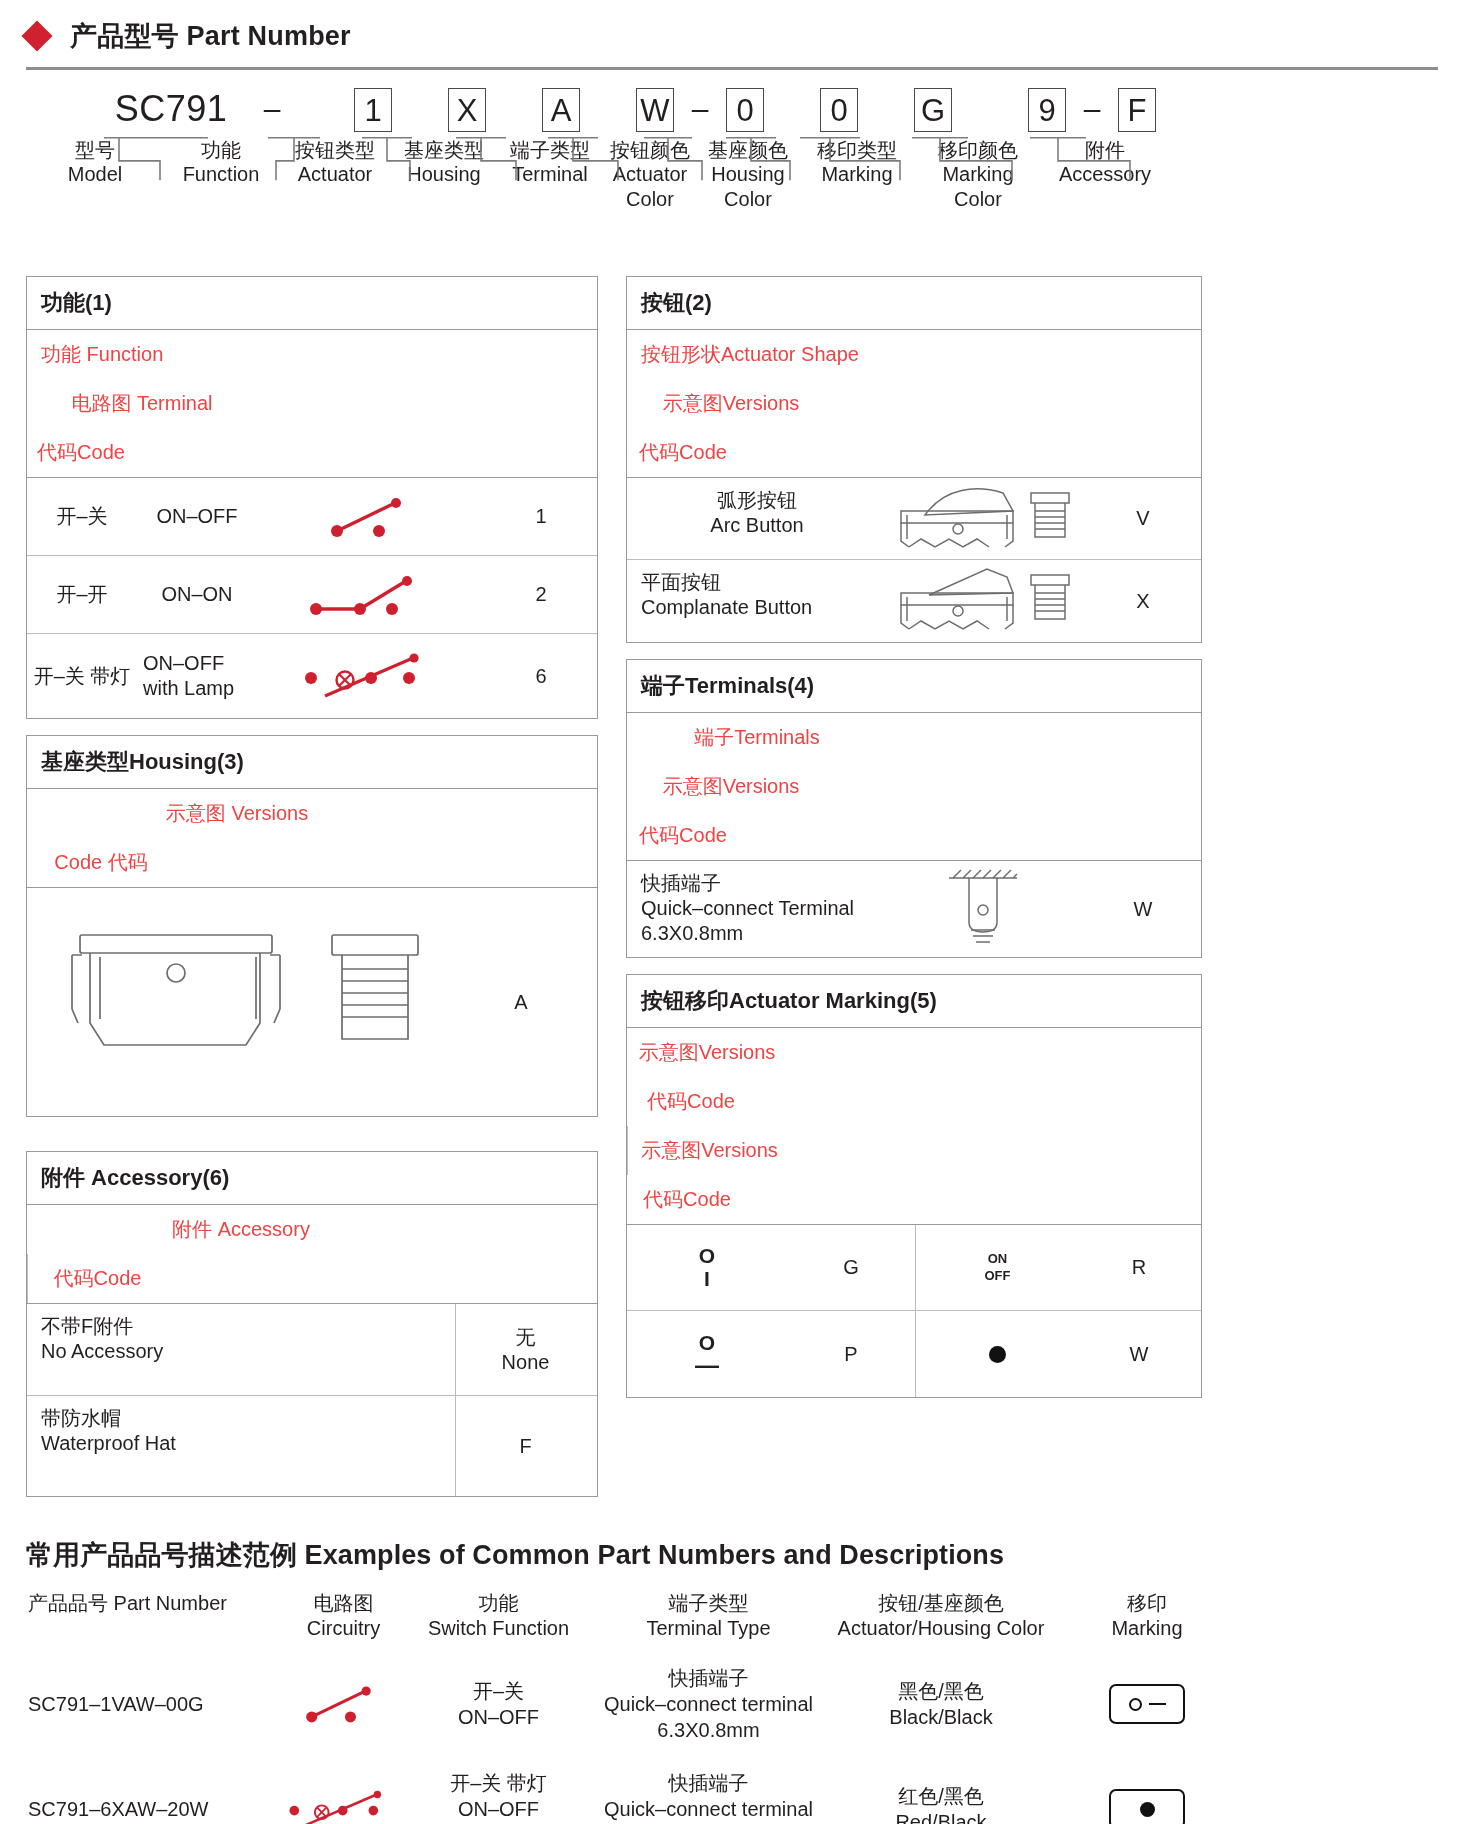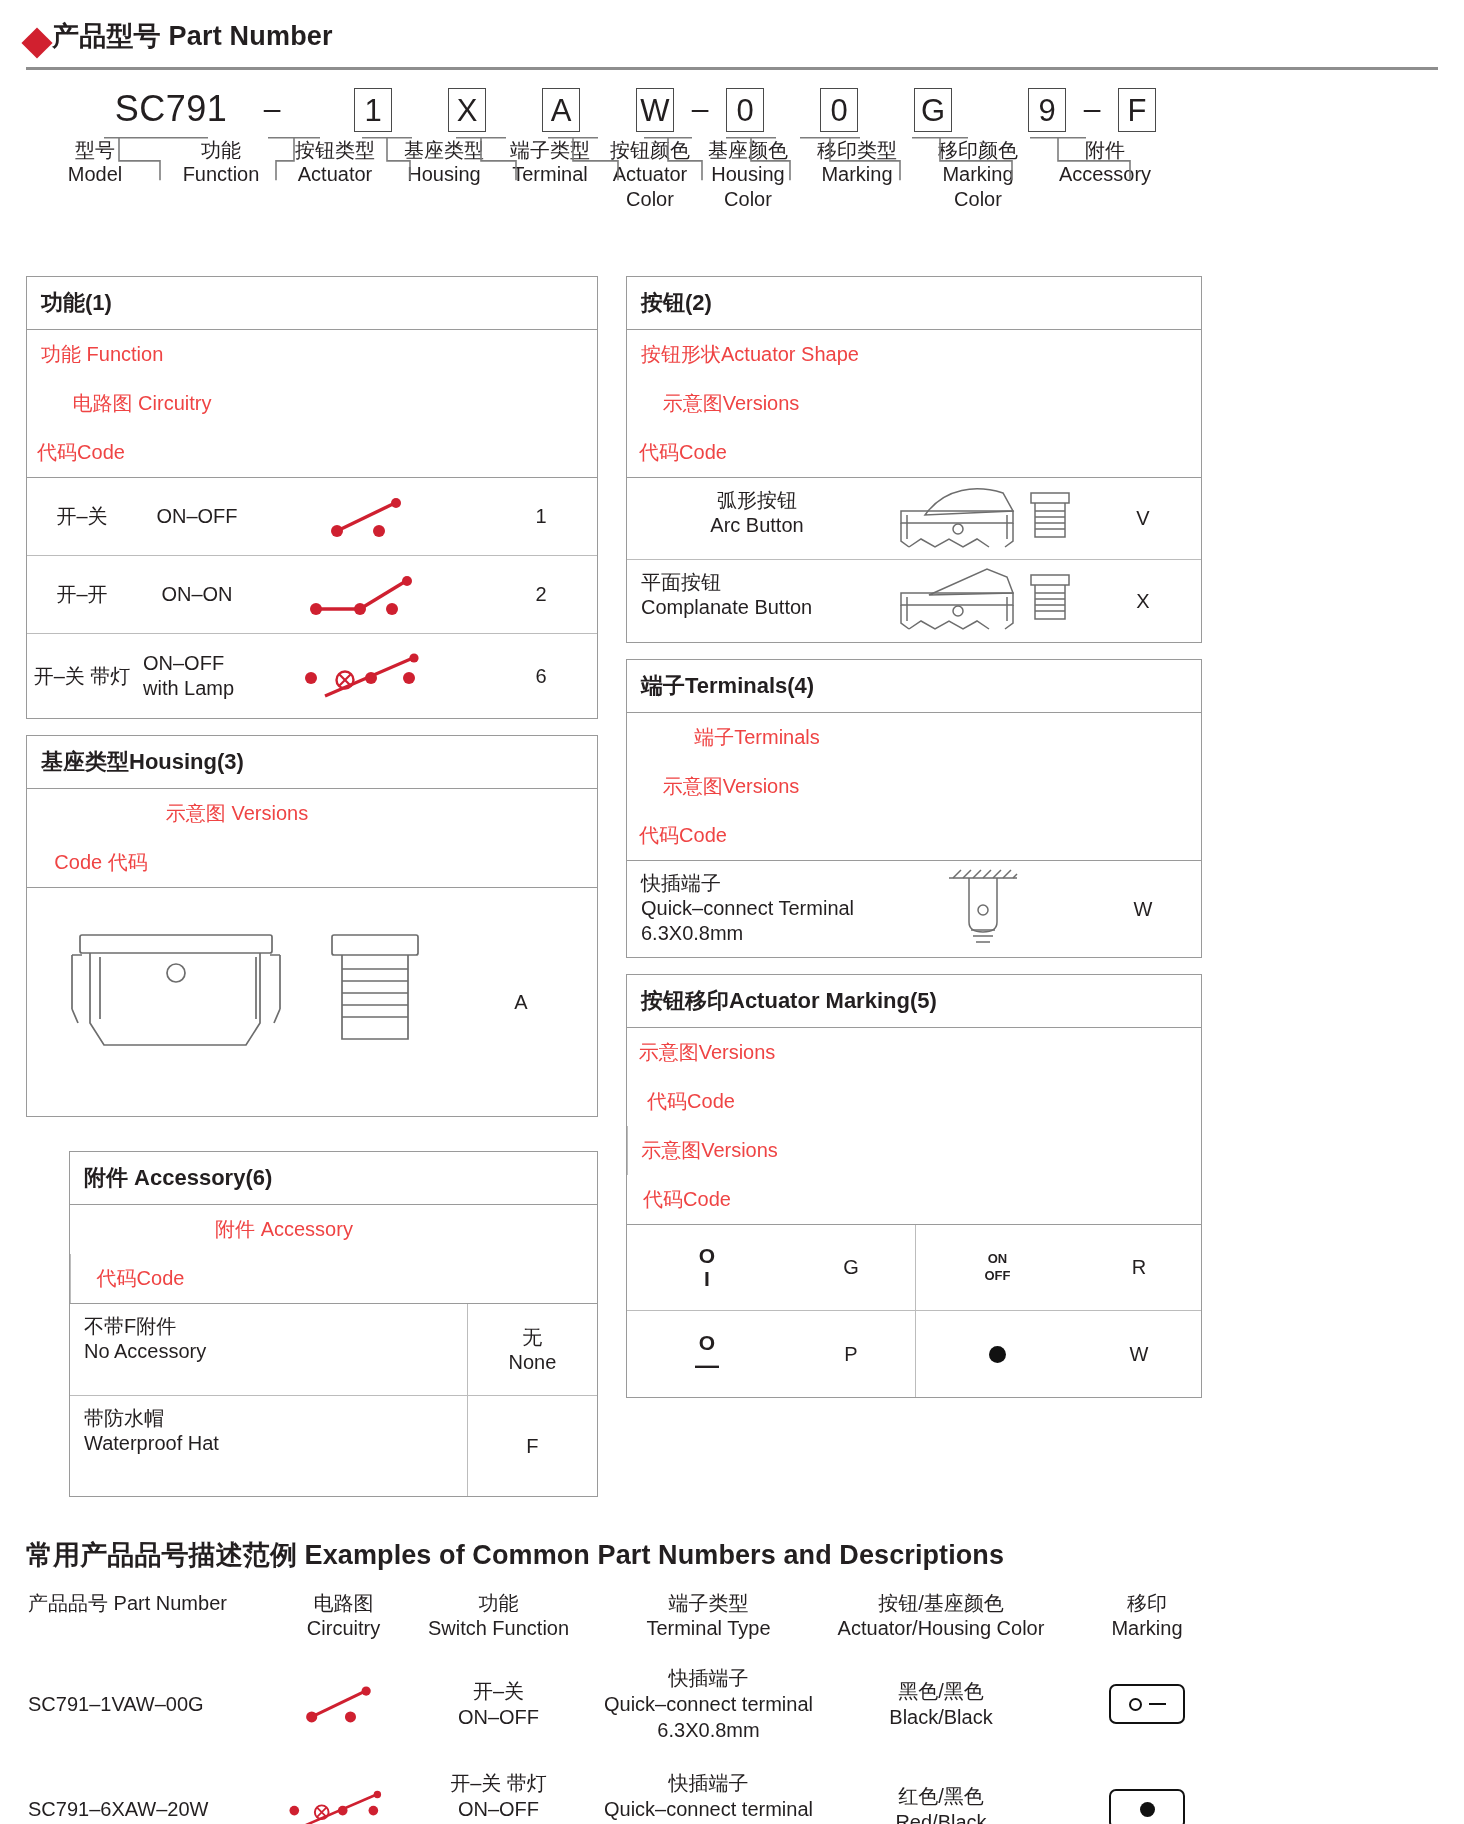--- a/index.html
+++ b/index.html
@@ -7,21 +7,21 @@
     width: 1464px; height: 1824px;
     background: #ffffff;
     font-family: "Liberation Sans", "DejaVu Sans", sans-serif;
     color: #231f20;
     position: relative;
     overflow: hidden;
   }
 
   
   .page-head { padding: 18px 26px 0 26px; }
-  .head-row { display: flex; align-items: flex-end; gap: 4px; }
+  .head-row { display: flex; align-items: center; gap: 22px; }
   .diamond {
     width: 22px; height: 22px; background: #d1202f;
     transform: rotate(45deg); flex: 0 0 auto;
   }
   .head-title { font-size: 27px; font-weight: 700; letter-spacing: .2px; }
   .head-rule { height: 3px; background: #8e8e8e; margin: 13px 0 0 0; }
 
   
   .pn-wrap { position: relative; height: 190px; margin-top: 10px; }
   .pn-tokens {
@@ -71,21 +71,21 @@
     justify-content: center; font-size: 20px; line-height: 1.25;
   }
   .cell-left { justify-content: flex-start !important; padding-left: 14px !important; }
 
   
   .cols { display: flex; gap: 28px; padding: 0 26px; margin-top: 6px; }
   .col-l { width: 572px; flex: 0 0 572px; }
   .col-r { width: 576px; flex: 0 0 576px; }
 
   .mt22 { margin-top: 16px; }
-  .mt30 { margin-top: 34px; margin-left: 43px; }
+  .mt30 { margin-top: 34px; }
 
   
   .circ { display: block; }
 
   
   .mark-oi { text-align: center; font-size: 21px; line-height: 1.05; font-weight: 700; }
   .mark-oi .g1 { display: block; }
   .mark-oi .g2 { display: block; }
   .mark-onoff { text-align: center; font-size: 13px; font-weight: 700; line-height: 1.3; }
   .dot-big {
@@ -234,21 +234,21 @@
 </div>
 
 <div class="cols">
 
   <div class="col-l">
 
     <div class="block">
       <div class="block-title">功能(1)</div>
       <div class="thead">
         <div style="width:230px;text-align:left;padding-left:14px">功能 Function</div>
-        <div style="width:230px">电路图  Circuitry</div>
+        <div style="width:230px">电路图  Terminal</div>
         <div style="width:108px">代码Code</div>
       </div>
 
       <div class="trow" style="height:78px">
         <div style="width:110px">开–关</div>
         <div style="width:120px">ON–OFF</div>
         <div style="width:230px">
           <svg class="circ" width="110" height="52" viewBox="0 0 110 52">
             <line x1="20" y1="40" x2="78" y2="12" stroke="#cf2030" stroke-width="3.4"></line>
             <circle cx="20" cy="40" r="6" fill="#cf2030"></circle>

